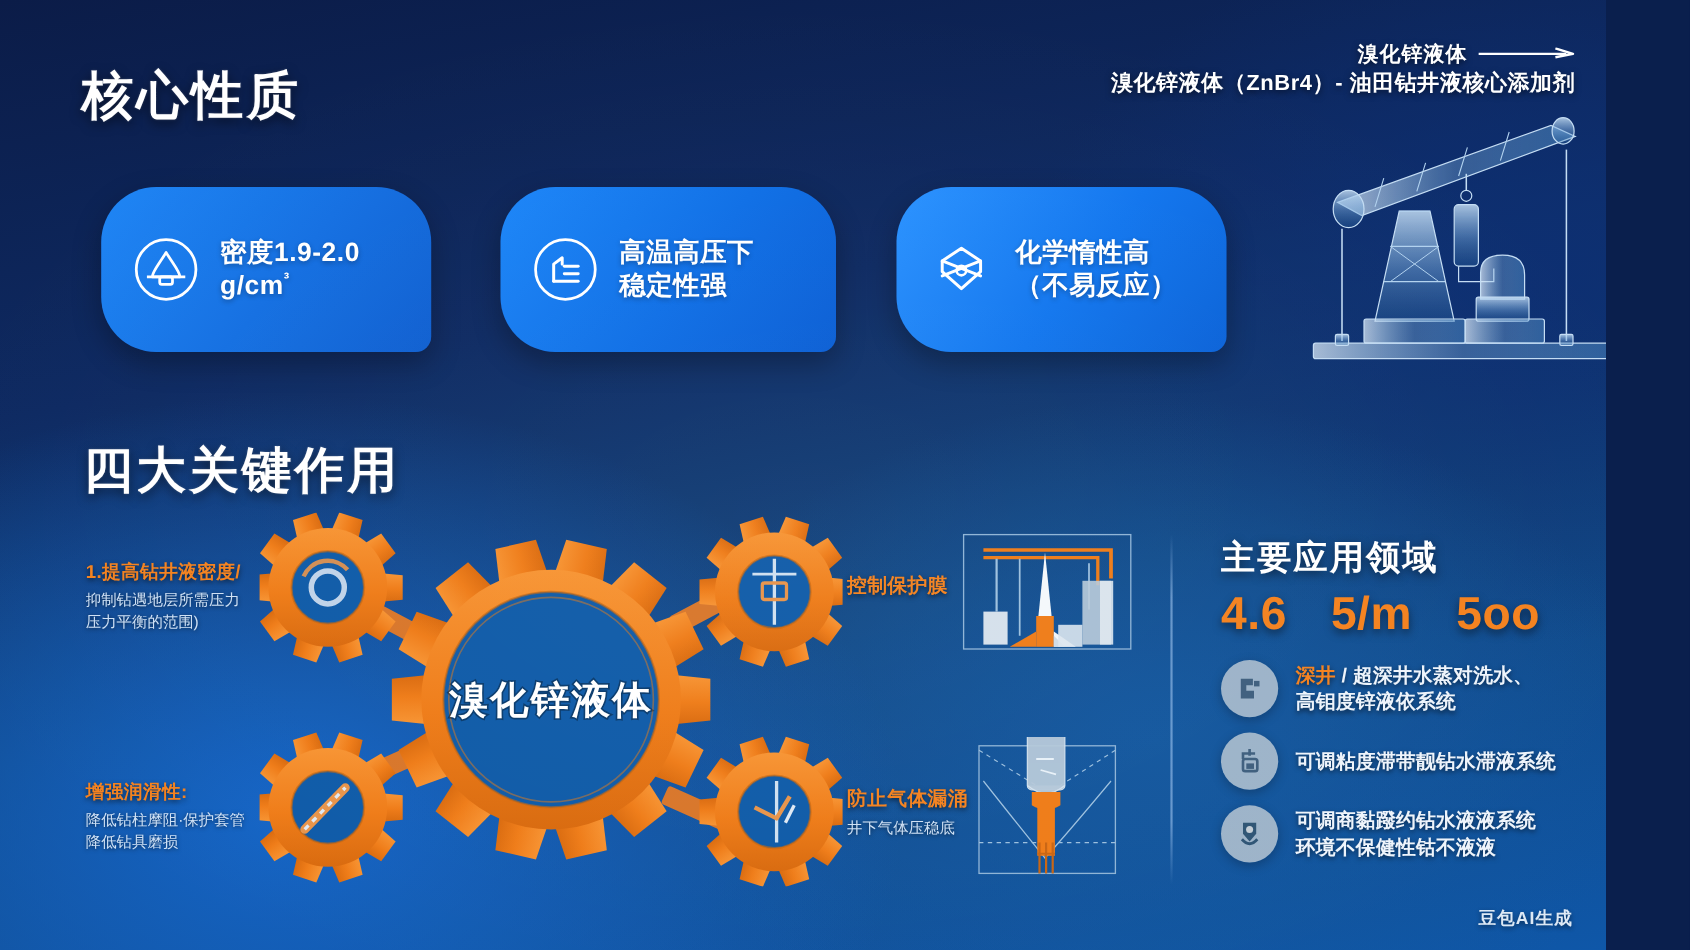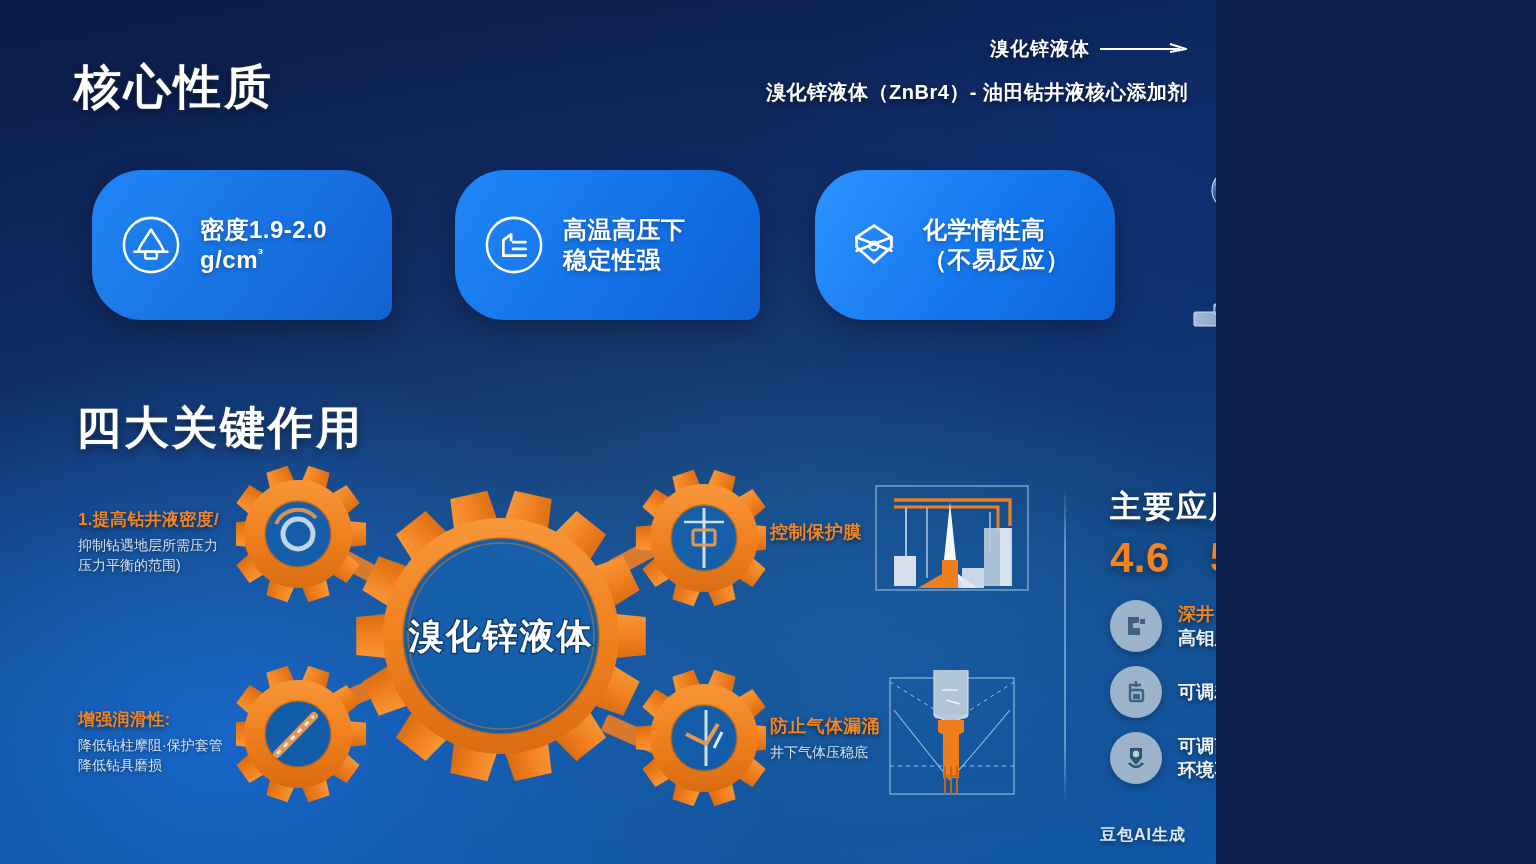--- a/index.html
+++ b/index.html
@@ -1,21 +1,21 @@
 <!DOCTYPE html>
 <html><head>
 <meta charset="utf-8">
 <style>
   html,body{margin:0;padding:0;background:#0a1f4d;}
   body{
     font-family:"Liberation Sans","DejaVu Sans",sans-serif;
     -webkit-font-smoothing:antialiased;
   }
   #stage{
-    position:relative;width:1216px;height:864px;overflow:hidden;
+    position:relative;width:1460px;height:864px;overflow:hidden;
     background:
       radial-gradient(ellipse 900px 620px at 18% 86%, #1565c7 0%, rgba(21,101,199,0) 62%),
       radial-gradient(ellipse 760px 520px at 72% 78%, #14589f 0%, rgba(20,88,159,0) 60%),
       radial-gradient(ellipse 700px 500px at 95% 30%, #0d2f72 0%, rgba(13,47,114,0) 65%),
       linear-gradient(170deg,#0b1c48 0%,#0e2a62 34%,#11457f 62%,#0f57a8 100%);
   }
   #stage:after{
     content:"";position:absolute;inset:0;pointer-events:none;
     background:radial-gradient(ellipse 1200px 700px at 50% 55%, rgba(255,255,255,0.035), rgba(0,0,0,0) 70%);
   }
@@ -30,21 +30,21 @@
 
   
   #hdr{position:absolute;right:28px;top:36px;text-align:right;z-index:6;}
   #hdr .line1{
     color:#fff;font-size:19px;font-weight:700;letter-spacing:1px;
     display:flex;align-items:center;justify-content:flex-end;gap:10px;
     text-shadow:0 2px 6px rgba(0,0,0,.6);
   }
   #hdr .arrow{display:block;width:88px;height:12px;}
   #hdr .line2{
-    color:#fff;font-size:20px;font-weight:700;letter-spacing:.5px;margin-top:17px;
+    color:#fff;font-size:20px;font-weight:700;letter-spacing:.5px;margin-top:0;
     text-shadow:0 2px 6px rgba(0,0,0,.6);
   }
 
   
   .card{
     position:absolute;top:170px;height:150px;
     border-radius:50px 50px 14px 50px;
     display:flex;align-items:center;gap:18px;padding:0 24px 0 28px;
     box-shadow:0 10px 26px rgba(0,0,0,.30);
     box-sizing:border-box;

